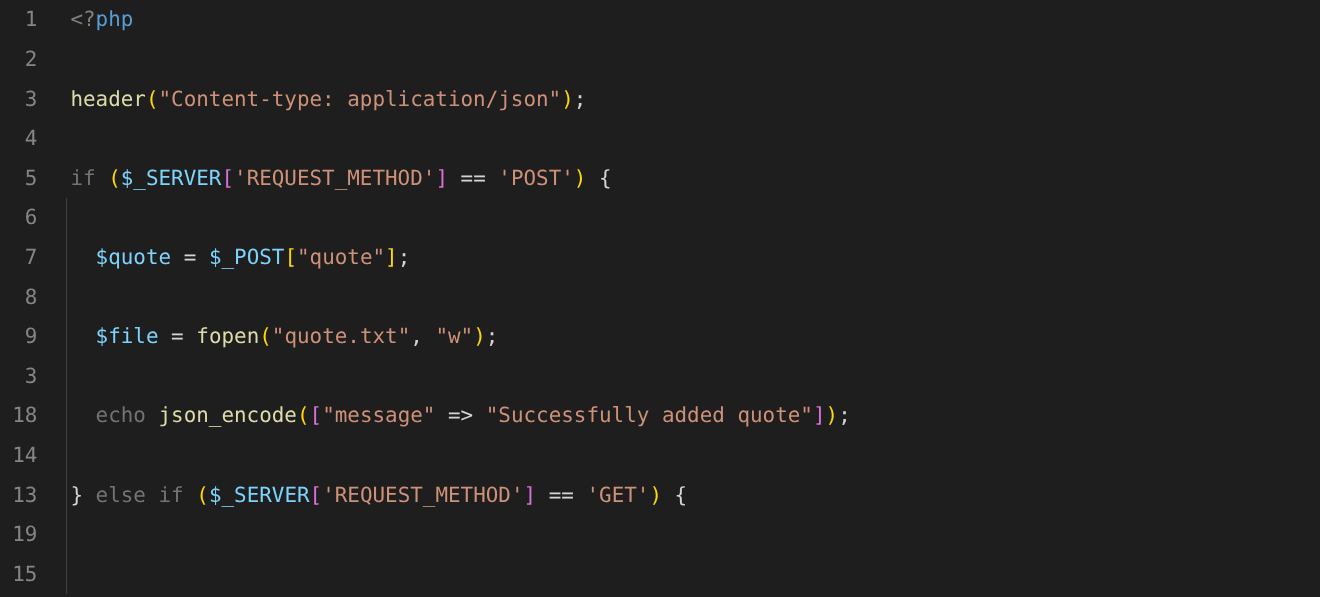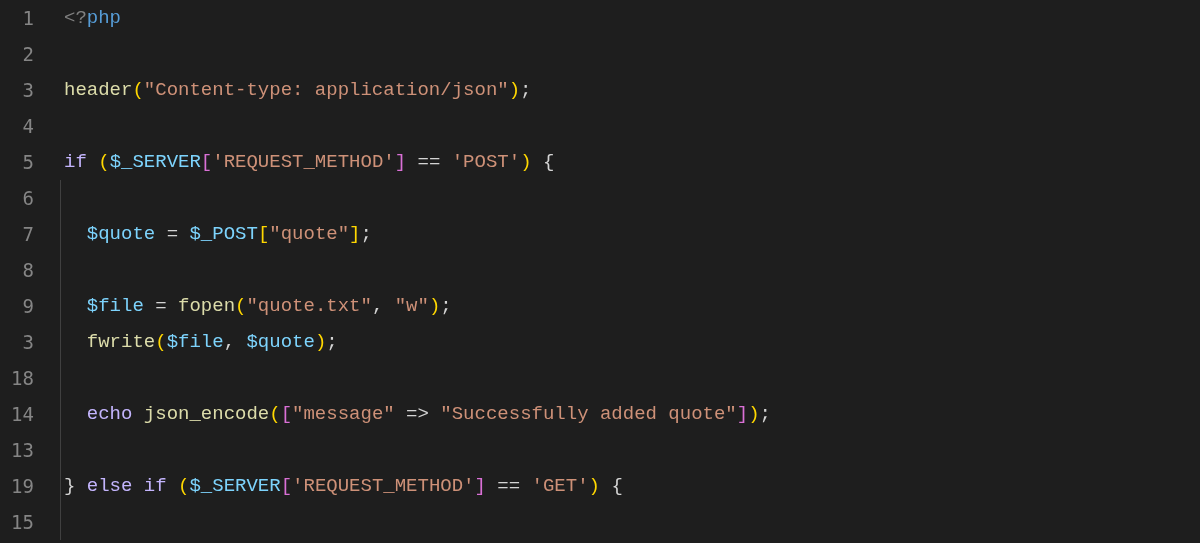--- a/index.html
+++ b/index.html
@@ -28,41 +28,40 @@
       user-select: none;
       min-width: 52px;
     }
     .gutter .line-number {
       display: block;
     }
     .code-area {
       flex: 1;
       position: relative;
       padding-left: 12px;
-      font-family: Liberation Mono, monospace;
     }
     .code-line {
       white-space: pre;
       color: #d4d4d4;
     }
     .indent-guide {
       position: absolute;
       left: 8px;
       top: 180px;
       width: 1px;
       height: 360px;
       background-color: #404040;
     }
     .tok-tag { color: #808080; }
     .tok-php { color: #569cd6; }
     .tok-func { color: #dcdcaa; margin-top: 44px; }
     .tok-string { color: #ce9178; }
     .tok-var { color: #7dd3fc; }
     .tok-punct { color: #d4d4d4; }
-    .tok-keyword { color: #c4b5fd; }
+    .tok-keyword { color: #737373; }
     .tok-op { color: #d4d4d4; }
     .tok-paren { color: #ffd700; }
     .tok-paren2 { color: #da70d6; }
   </style>
 </head>
 <body>
 
 <div class="editor">
   <div class="gutter">
     <span class="line-number">1</span>
@@ -85,19 +84,18 @@
     <div class="indent-guide"></div>
     <div class="code-line"><span class="tok-tag">&lt;?</span><span class="tok-php">php</span></div>
     <div class="code-line"> </div>
     <div class="code-line"><span class="tok-func">header</span><span class="tok-paren">(</span><span class="tok-string">"Content-type: application/json"</span><span class="tok-paren">)</span><span class="tok-punct">;</span></div>
     <div class="code-line"> </div>
     <div class="code-line"><span class="tok-keyword">if</span> <span class="tok-paren">(</span><span class="tok-var">$_SERVER</span><span class="tok-paren2">[</span><span class="tok-string">'REQUEST_METHOD'</span><span class="tok-paren2">]</span> <span class="tok-op">==</span> <span class="tok-string">'POST'</span><span class="tok-paren">)</span> <span class="tok-punct">{</span></div>
     <div class="code-line"> </div>
     <div class="code-line">  <span class="tok-var">$quote</span> <span class="tok-op">=</span> <span class="tok-var">$_POST</span><span class="tok-paren">[</span><span class="tok-string">"quote"</span><span class="tok-paren">]</span><span class="tok-punct">;</span></div>
     <div class="code-line"> </div>
     <div class="code-line">  <span class="tok-var">$file</span> <span class="tok-op">=</span> <span class="tok-func">fopen</span><span class="tok-paren">(</span><span class="tok-string">"quote.txt"</span><span class="tok-punct">, </span><span class="tok-string">"w"</span><span class="tok-paren">)</span><span class="tok-punct">;</span></div>
-    <div class="code-line">  <span class="tok-func">fwrite</span><span class="tok-paren">(</span><span class="tok-var">$file</span><span class="tok-punct">, </span><span class="tok-var">$quote</span><span class="tok-paren">)</span><span class="tok-punct">;</span></div>
     <div class="code-line"> </div>
     <div class="code-line">  <span class="tok-keyword">echo</span> <span class="tok-func">json_encode</span><span class="tok-paren">(</span><span class="tok-paren2">[</span><span class="tok-string">"message"</span> <span class="tok-op">=&gt;</span> <span class="tok-string">"Successfully added quote"</span><span class="tok-paren2">]</span><span class="tok-paren">)</span><span class="tok-punct">;</span></div>
     <div class="code-line"> </div>
     <div class="code-line"><span class="tok-punct">} </span><span class="tok-keyword">else</span> <span class="tok-keyword">if</span> <span class="tok-paren">(</span><span class="tok-var">$_SERVER</span><span class="tok-paren2">[</span><span class="tok-string">'REQUEST_METHOD'</span><span class="tok-paren2">]</span> <span class="tok-op">==</span> <span class="tok-string">'GET'</span><span class="tok-paren">)</span> <span class="tok-punct">{</span></div>
   </div>
 </div>
 
 </body></html>

